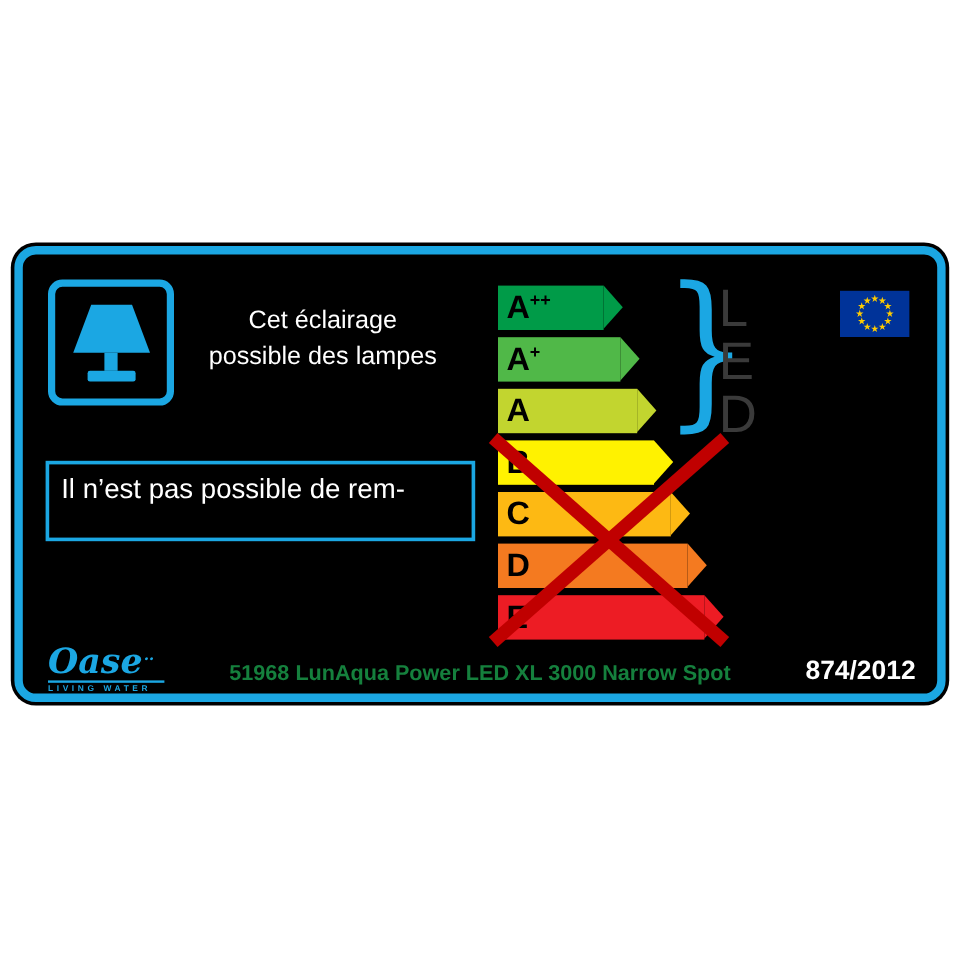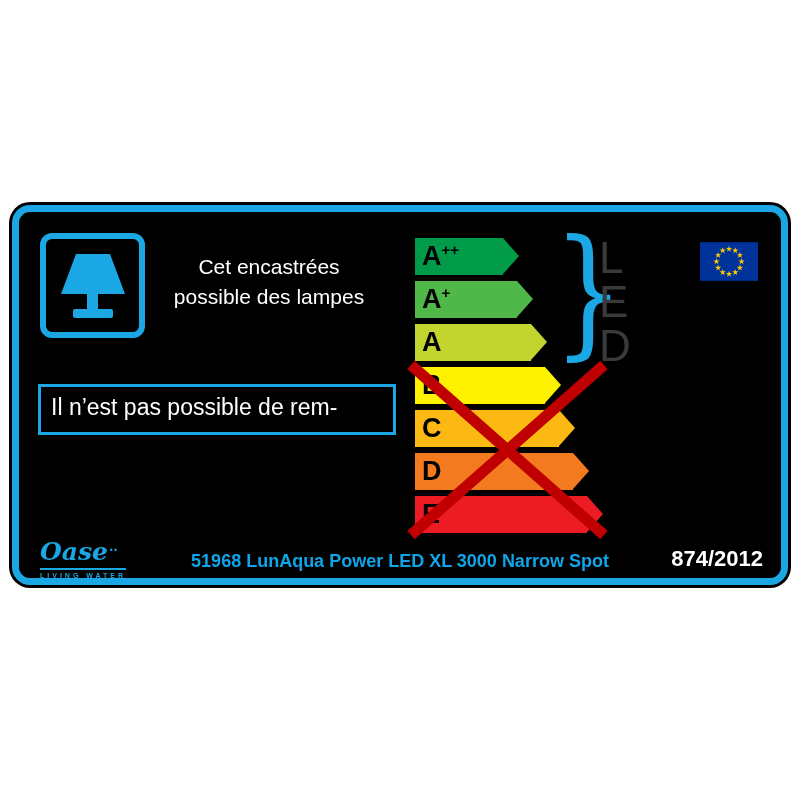--- a/index.html
+++ b/index.html
@@ -57,53 +57,53 @@
     font-size:44px;line-height:44px;font-weight:500;
   }
 
   .flag{position:absolute;left:681px;top:30px;width:58px;height:39px;}
 
   .cross{position:absolute;left:386px;top:148px;width:205px;height:180px;}
   .cross line{stroke:var(--cross);stroke-width:11;}
 
   .warning{
     position:absolute;left:19px;top:172px;width:358px;box-sizing:border-box;
-    border:3px solid var(--accent);padding:5px 10px 9px;
+    border:3px solid var(--accent);padding:5px 10px 25px;
     color:#fff;font-size:23px;line-height:31px;
   }
 
   .brand{position:absolute;left:21px;top:320px;color:var(--accent);}
   .brand-name{
     display:inline-block;font-family:"DejaVu Serif", serif;font-style:italic;
-    font-weight:700;font-size:25px;line-height:30px;
+    font-weight:700;font-size:29px;line-height:30px;
     border-bottom:2px solid var(--accent);padding:0 8px 1px 0;
   }
   .brand-name::after{content:"\2025";font-size:13px;vertical-align:super;margin-left:1px;}
   .brand-tagline{font-size:7px;letter-spacing:3px;margin-top:2px;font-weight:700;}
 
   .product{
     position:absolute;left:0;right:0;top:339px;text-align:center;
-    color:#0ea5e9;font-weight:700;font-size:18px;
+    color:#15803d;font-weight:700;font-size:18px;
   }
   .reg{position:absolute;right:18px;top:334px;color:#fff;font-weight:700;font-size:22px;}
 </style>
 </head>
 <body>
 
 <div class="label">
   <div class="inner">
 
     <div class="lamp-box">
       <div class="shade"></div>
       <div class="stem"></div>
       <div class="base"></div>
     </div>
 
     <div class="intro">
-      <div>Cet encastrées</div>
+      <div>Cet éclairage</div>
       <div>possible des lampes</div>
     </div>
 
     <div class="scale">
         <div class="arrow" style="color: rgb(0, 155, 72); width: 88px;"><span class="bar"></span><span class="grade">A<sup>++</sup></span></div>
         <div class="arrow" style="color: rgb(80, 184, 72); width: 102px;"><span class="bar"></span><span class="grade">A<sup>+</sup></span></div>
         <div class="arrow" style="color: rgb(194, 213, 47); width: 116px;"><span class="bar"></span><span class="grade">A</span></div>
         <div class="arrow" style="color: rgb(255, 242, 0); width: 130px;"><span class="bar"></span><span class="grade">B</span></div>
         <div class="arrow" style="color: rgb(253, 185, 19); width: 144px;"><span class="bar"></span><span class="grade">C</span></div>
         <div class="arrow" style="color: rgb(244, 122, 32); width: 158px;"><span class="bar"></span><span class="grade">D</span></div>

